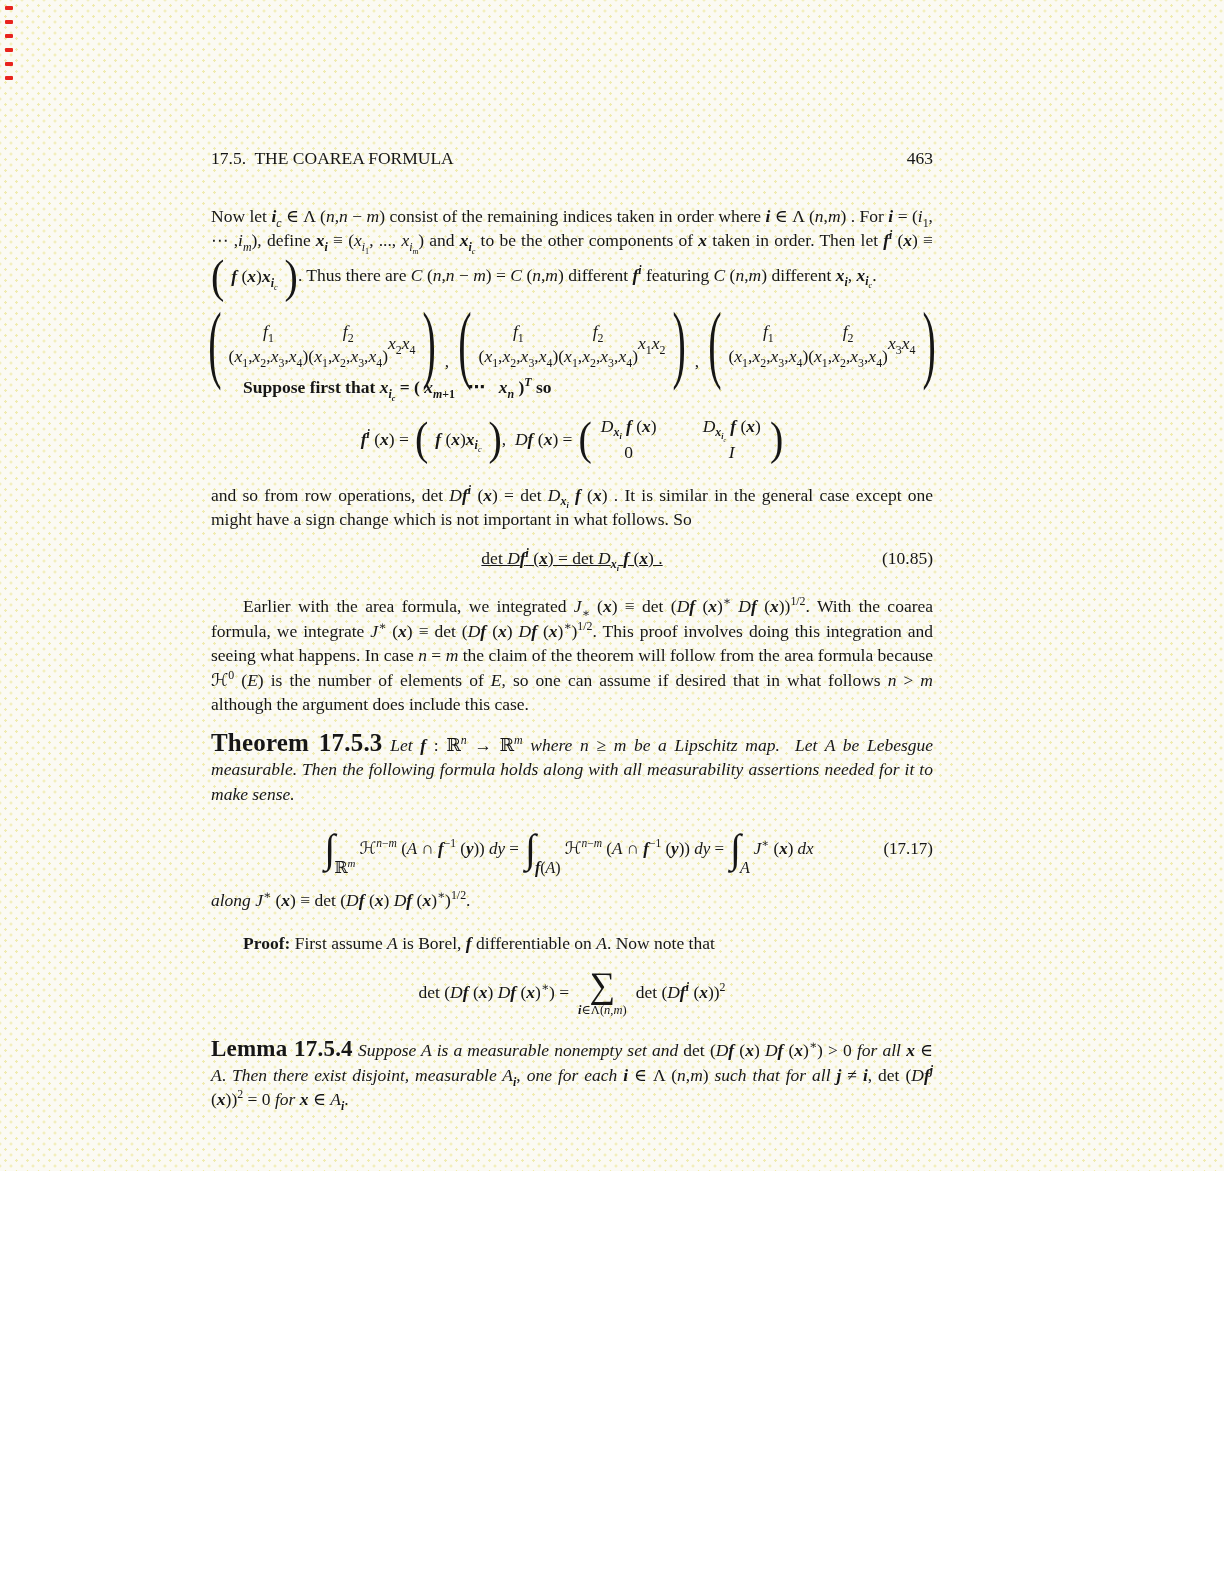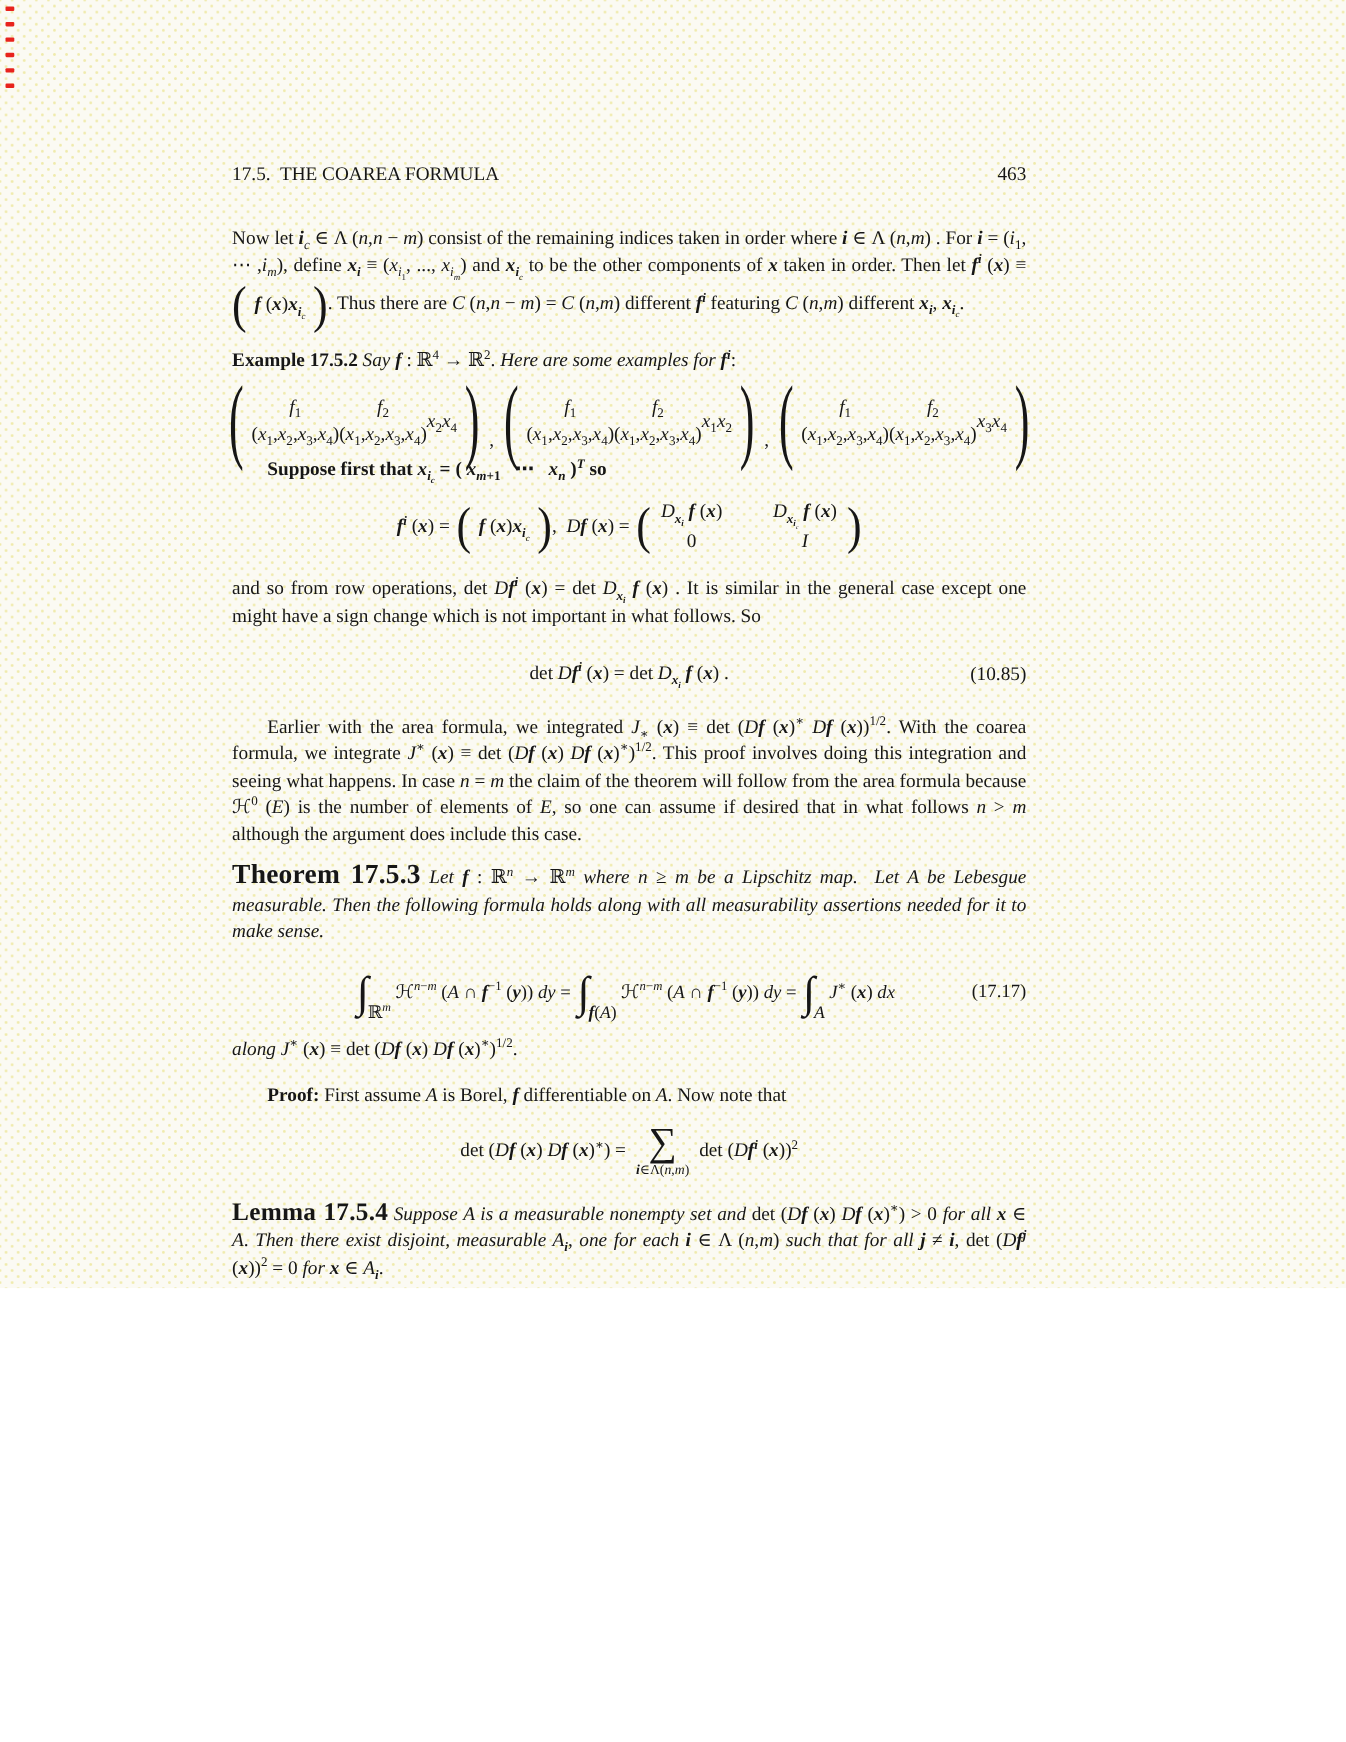--- a/index.html
+++ b/index.html
@@ -82,24 +82,20 @@
 
     <p class="para" style="margin-top:33px;"><span>Now let <b><i>i</i></b><sub><i>c</i></sub> ∈ Λ (<i>n</i>,<i>n</i> − <i>m</i>) consist of the remaining indices taken in order where <b><i>i</i></b> ∈ Λ (<i>n</i>,<i>m</i>) . For <b><i>i</i></b> = (<i>i</i><sub>1</sub>, ⋯ ,<i>i</i><sub><i>m</i></sub>), define <b><i>x</i></b><sub><b><i>i</i></b></sub> ≡ (<i>x</i><sub><i>i</i><sub>1</sub></sub>, ..., <i>x</i><sub><i>i</i><sub><i>m</i></sub></sub>) and <b><i>x</i></b><sub><b><i>i</i></b><sub><i>c</i></sub></sub> to be the other components of <b><i>x</i></b> taken in order. Then let <b><i>f</i></b><sup><b><i>i</i></b></sup> (<b><i>x</i></b>) ≡ </span><span class="pmat">
           <span class="vparen vp2">(</span>
           <span class="pmat-rows">
             <span><b><i>f</i></b> (<b><i>x</i></b>)</span>
             <span><b><i>x</i></b><sub><b><i>i</i></b><sub><i>c</i></sub></sub></span>
           </span>
           <span class="vparen vp2">)</span>
         </span><span>. Thus there are <i>C</i> (<i>n</i>,<i>n</i> − <i>m</i>) = <i>C</i> (<i>n</i>,<i>m</i>) different <b><i>f</i></b><sup><b><i>i</i></b></sup> featuring <i>C</i> (<i>n</i>,<i>m</i>) different <b><i>x</i></b><sub><b><i>i</i></b></sub>, <b><i>x</i></b><sub><b><i>i</i></b><sub><i>c</i></sub></sub>.</span></p>
 
-    <p class="para" style="margin-top:14px;">
-      <span class="lbl">Example 17.5.2</span>
-      <span><i>Say</i> <b><i>f</i></b> : ℝ<sup>4</sup> → ℝ<sup>2</sup>. <i>Here are some examples for</i> <b><i>f</i></b><sup><b><i>i</i></b></sup>:</span>
-    </p>
 
     <div class="disp matrices">
       <span class="pmat">
           <span class="vparen vp4">(</span>
           <span class="pmat-rows">
             <span><i>f</i><sub>1</sub> (<i>x</i><sub>1</sub>,<i>x</i><sub>2</sub>,<i>x</i><sub>3</sub>,<i>x</i><sub>4</sub>)</span>
             <span><i>f</i><sub>2</sub> (<i>x</i><sub>1</sub>,<i>x</i><sub>2</sub>,<i>x</i><sub>3</sub>,<i>x</i><sub>4</sub>)</span>
             <span><i>x</i><sub>2</sub></span>
             <span><i>x</i><sub>4</sub></span>
           </span>
@@ -149,21 +145,21 @@
             <span><i>D</i><sub><b><i>x</i></b><sub><b><i>i</i></b><sub><i>c</i></sub></sub></sub> <b><i>f</i></b> (<b><i>x</i></b>)</span>
             <span>0</span>
             <span><i>I</i></span>
           </span>
           <span class="vparen vp2">)</span>
         </span>
     </div>
 
     <p class="para" style="margin-top:18px;">and so from row operations, det <i>D</i><b><i>f</i></b><sup><b><i>i</i></b></sup> (<b><i>x</i></b>) = det <i>D</i><sub><b><i>x</i></b><sub><b><i>i</i></b></sub></sub> <b><i>f</i></b> (<b><i>x</i></b>) . It is similar in the general case except one might have a sign change which is not important in what follows. So</p>
 
-    <div class="disp" style="margin-top:28px;">
+    <div class="disp" style="margin-top:14px;text-decoration:underline;">
       <span>det <i>D</i><b><i>f</i></b><sup><b><i>i</i></b></sup> (<b><i>x</i></b>) = det <i>D</i><sub><b><i>x</i></b><sub><b><i>i</i></b></sub></sub> <b><i>f</i></b> (<b><i>x</i></b>) .</span>
       <span class="eqtag">(10.85)</span>
     </div>
 
     <p class="para indent" style="margin-top:24px;">Earlier with the area formula, we integrated <i>J</i><sub>∗</sub> (<b><i>x</i></b>) ≡ det (<i>D</i><b><i>f</i></b> (<b><i>x</i></b>)<sup>∗</sup> <i>D</i><b><i>f</i></b> (<b><i>x</i></b>))<sup>1/2</sup>. With the coarea formula, we integrate <i>J</i><sup>∗</sup> (<b><i>x</i></b>) ≡ det (<i>D</i><b><i>f</i></b> (<b><i>x</i></b>) <i>D</i><b><i>f</i></b> (<b><i>x</i></b>)<sup>∗</sup>)<sup>1/2</sup>. This proof involves doing this integration and seeing what happens. In case <i>n</i> = <i>m</i> the claim of the theorem will follow from the area formula because ℋ<sup>0</sup> (<i>E</i>) is the number of elements of <i>E</i>, so one can assume if desired that in what follows <i>n</i> &gt; <i>m</i> although the argument does include this case.</p>
 
     <p class="para" style="margin-top:14px;">
       <span class="thm-lbl">Theorem 17.5.3</span>
       <span><i>Let</i> <b><i>f</i></b> : ℝ<sup><i>n</i></sup> → ℝ<sup><i>m</i></sup> <i>where n</i> ≥ <i>m be a Lipschitz map.&nbsp; Let A be Lebesgue measurable. Then the following formula holds along with all measurability assertions needed for it to make sense.</i></span>
     </p>

